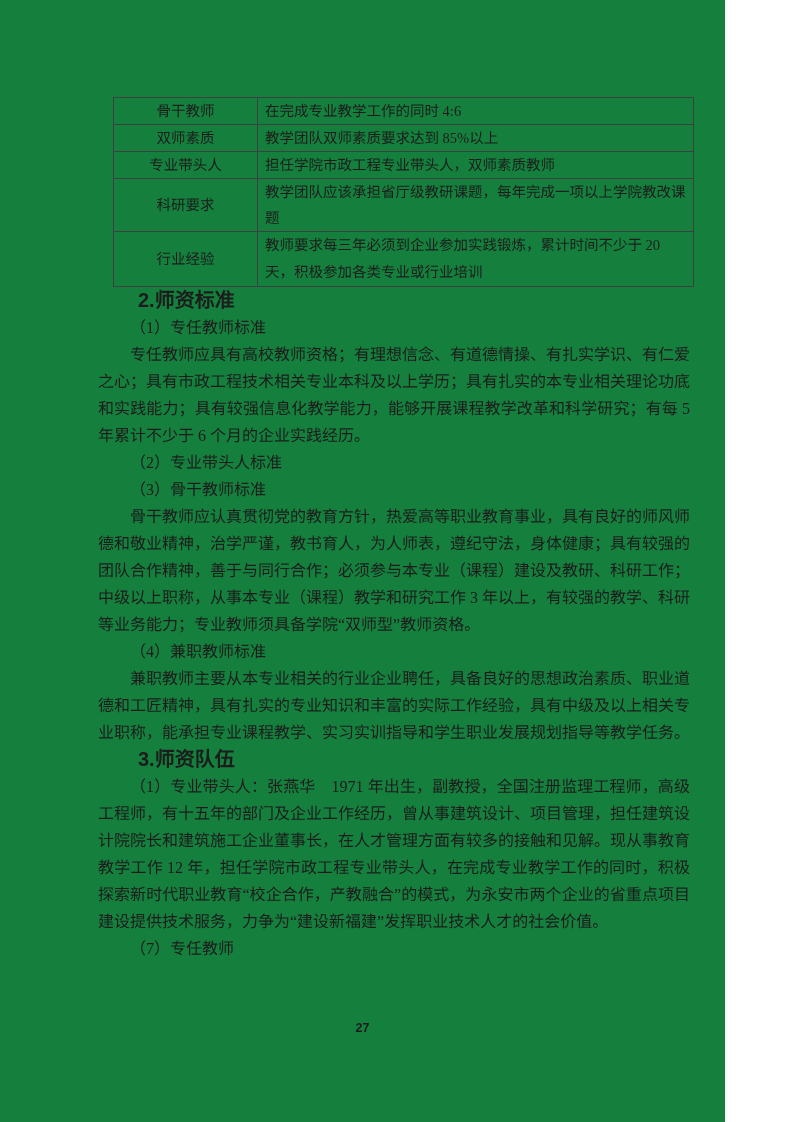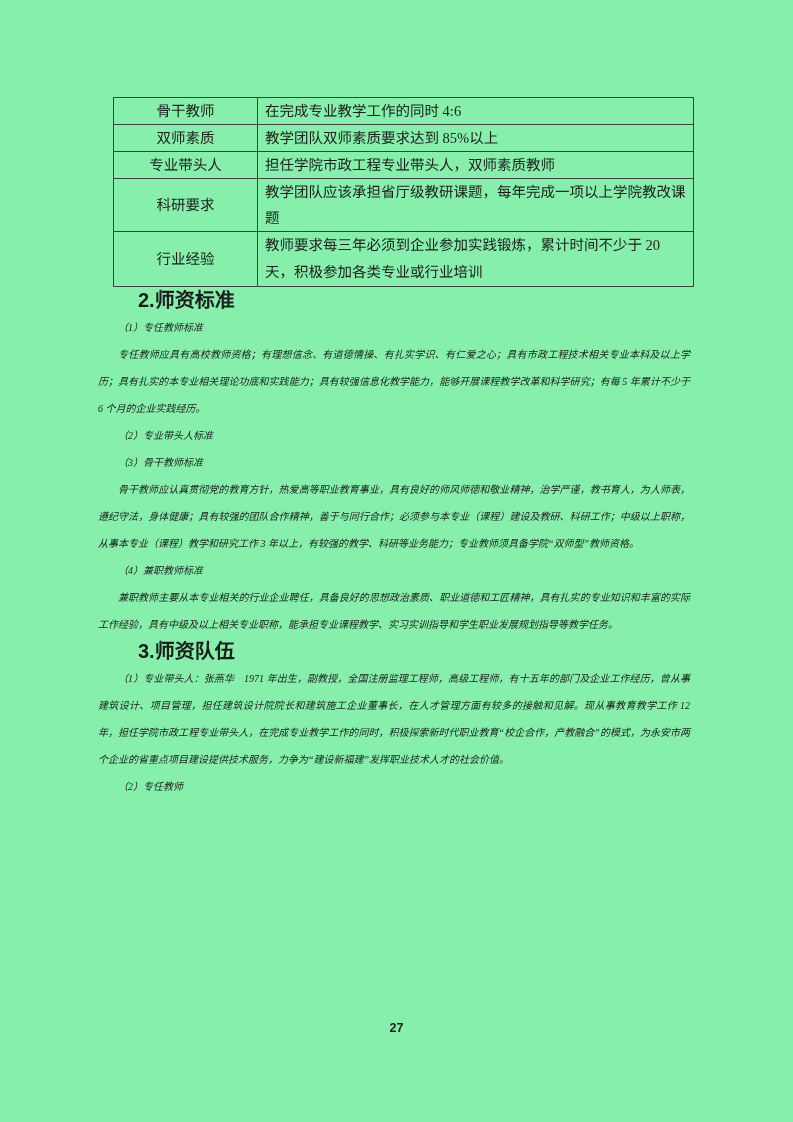--- a/index.html
+++ b/index.html
@@ -4,23 +4,23 @@
 <style>
   * { margin: 0; padding: 0; box-sizing: border-box; }
   html, body { background: #ffffff; }
   body {
     font-family: "Liberation Serif", "DejaVu Serif", serif;
     color: #1c1c1c;
     -webkit-font-smoothing: antialiased;
   }
   .page {
     position: relative;
-    width: 793px;
+    width: 725px;
     height: 1122px;
-    background: #86efac;
+    background: #15803d;
     overflow: hidden;
   }
   .content {
     position: absolute;
     left: 98px;
     top: 97px;
     width: 592px;
   }
   table.spec-table {
     border-collapse: collapse;
@@ -39,25 +39,24 @@
     text-align: center;
     height: 26px;
   }
   td.row-value {
     padding: 0 7px;
     text-align: left;
   }
   tr.tall td { height: 53px; }
   tr.tall td.row-value { line-height: 27px; padding-top: 0; padding-bottom: 0; }
   .ln {
-    font-size: 10px;
+    font-size: 16px;
     line-height: 27px;
     text-align: justify;
     text-indent: 2em;
-    font-style: italic;
   }
   .sec-heading {
     font-family: "Liberation Sans", "DejaVu Sans", sans-serif;
     font-weight: 700;
     font-size: 20px;
     line-height: 27px;
     text-indent: 2em;
     text-align: left;
   }
   .page-number {
@@ -112,18 +111,18 @@
 
     <p class="ln">（3）骨干教师标准</p>
     <p class="ln">骨干教师应认真贯彻党的教育方针，热爱高等职业教育事业，具有良好的师风师德和敬业精神，治学严谨，教书育人，为人师表，遵纪守法，身体健康；具有较强的团队合作精神，善于与同行合作；必须参与本专业（课程）建设及教研、科研工作；中级以上职称，从事本专业（课程）教学和研究工作 3 年以上，有较强的教学、科研等业务能力；专业教师须具备学院“双师型”教师资格。</p>
 
     <p class="ln">（4）兼职教师标准</p>
     <p class="ln">兼职教师主要从本专业相关的行业企业聘任，具备良好的思想政治素质、职业道德和工匠精神，具有扎实的专业知识和丰富的实际工作经验，具有中级及以上相关专业职称，能承担专业课程教学、实习实训指导和学生职业发展规划指导等教学任务。</p>
 
     <h3 class="sec-heading">3.师资队伍</h3>
 
     <p class="ln">（1）专业带头人：张燕华　1971 年出生，副教授，全国注册监理工程师，高级工程师，有十五年的部门及企业工作经历，曾从事建筑设计、项目管理，担任建筑设计院院长和建筑施工企业董事长，在人才管理方面有较多的接触和见解。现从事教育教学工作 12 年，担任学院市政工程专业带头人，在完成专业教学工作的同时，积极探索新时代职业教育“校企合作，产教融合”的模式，为永安市两个企业的省重点项目建设提供技术服务，力争为“建设新福建”发挥职业技术人才的社会价值。</p>
-    <p class="ln">（2）专任教师</p>
+    <p class="ln">（7）专任教师</p>
 
   </div>
 
   <div class="page-number">27</div>
 </div>
 
 </body></html>

